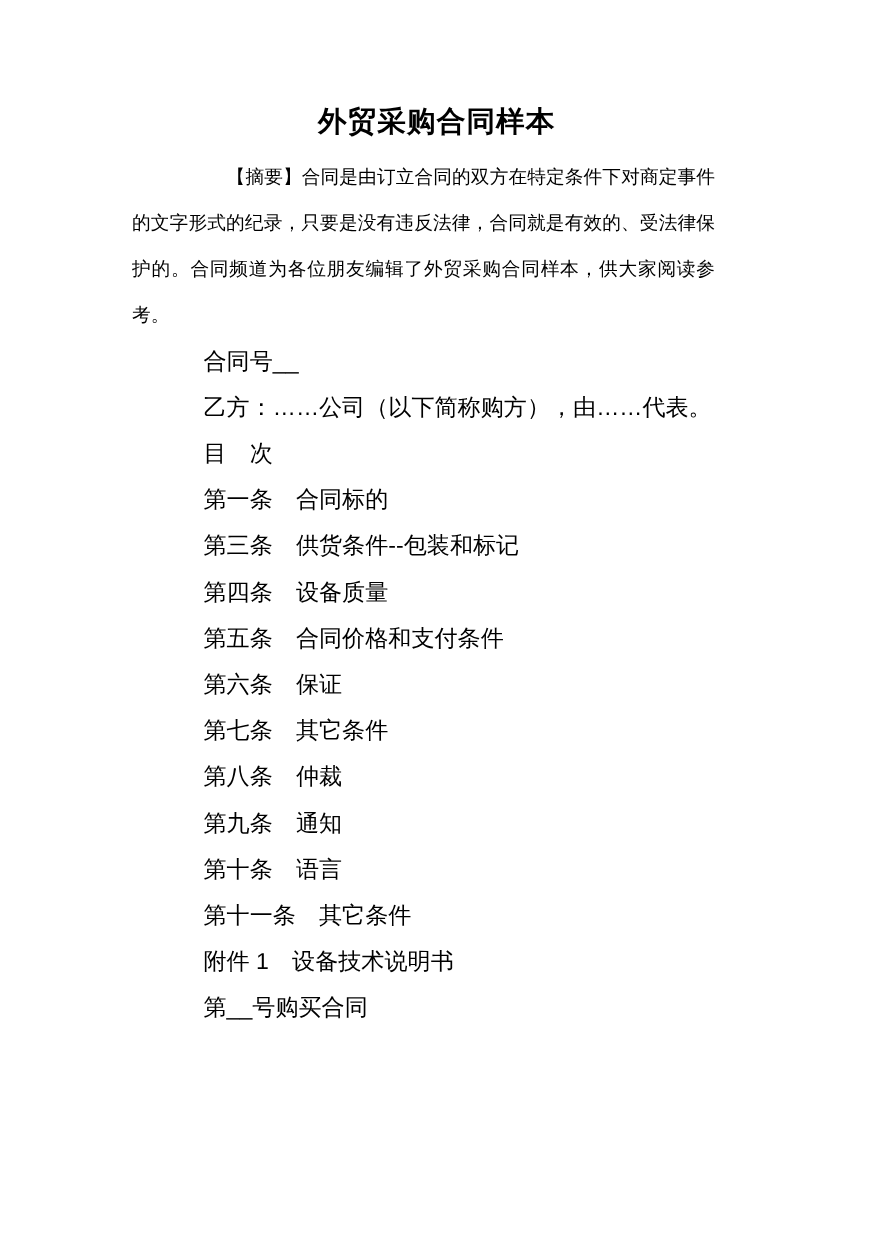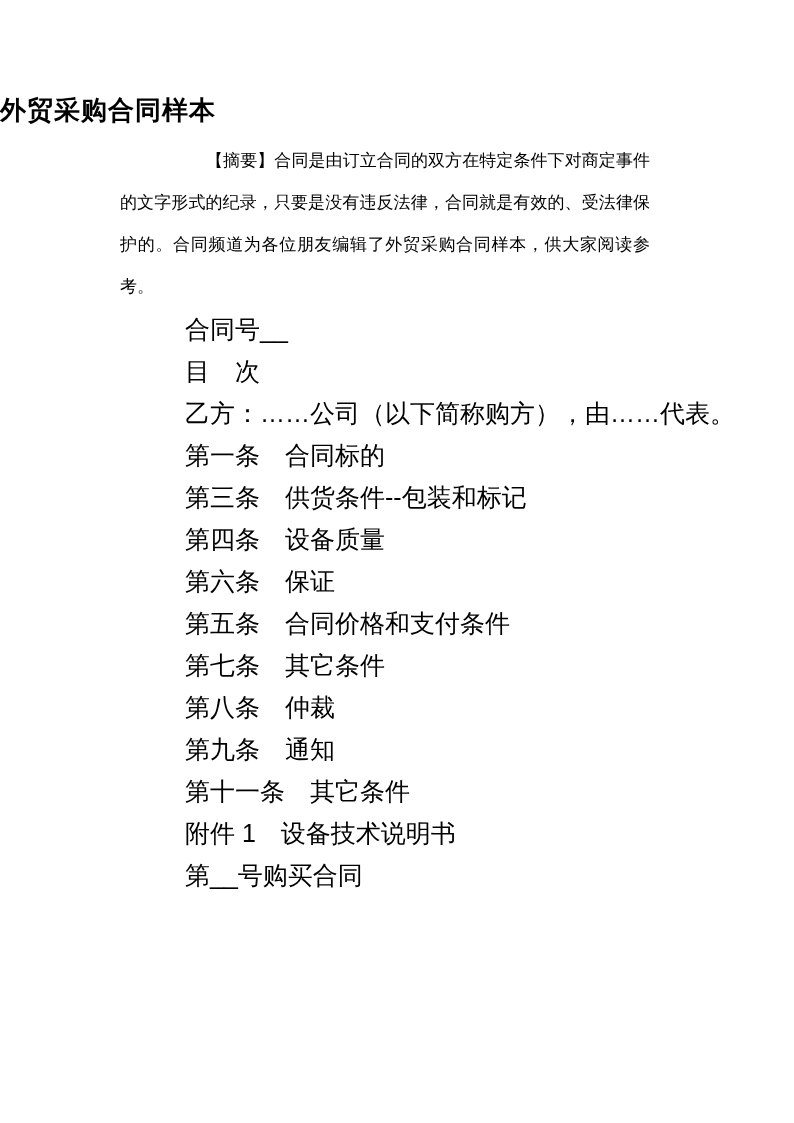--- a/index.html
+++ b/index.html
@@ -13,59 +13,61 @@
     height: 1123px;
     margin: 0 auto;
     background: #ffffff;
     color: #000000;
     font-family: "Liberation Sans", "DejaVu Sans", sans-serif;
     overflow: hidden;
   }
   .doc-title {
     margin: 0;
     padding-top: 94px;
+    text-align: center;
     font-family: "Liberation Serif", "DejaVu Serif", serif;
     font-size: 26px;
     line-height: 34px;
     font-weight: 700;
     letter-spacing: 1px;
   }
   .abstract {
     margin: 12px 144px 0 120px;
     font-size: 17px;
     line-height: 42px;
     text-align: justify;
     text-indent: 86px;
   }
   .doc-lines {
     margin: 0 100px 0 185px;
-    font-size: 25px;
+    font-size: 21px;
     line-height: 42px;
   }
   .doc-line {
     white-space: pre;
   }
 </style>
 </head>
 <body>
 
 <div class="page">
   <h1 class="doc-title">外贸采购合同样本</h1>
 
   <p class="abstract">【摘要】合同是由订立合同的双方在特定条件下对商定事件的文字形式的纪录，只要是没有违反法律，合同就是有效的、受法律保护的。合同频道为各位朋友编辑了外贸采购合同样本，供大家阅读参考。</p>
 
   <div class="doc-lines">
     <div class="doc-line">合同号__</div>
+    <div class="doc-line">乙方：……公司（以下简称购方），由……代表。</div>
     <div class="doc-line">目　次</div>
-    <div class="doc-line">乙方：……公司（以下简称购方），由……代表。</div>
     <div class="doc-line">第一条　合同标的</div>
     <div class="doc-line">第三条　供货条件--包装和标记</div>
     <div class="doc-line">第四条　设备质量</div>
+    <div class="doc-line">第五条　合同价格和支付条件</div>
     <div class="doc-line">第六条　保证</div>
-    <div class="doc-line">第五条　合同价格和支付条件</div>
     <div class="doc-line">第七条　其它条件</div>
     <div class="doc-line">第八条　仲裁</div>
     <div class="doc-line">第九条　通知</div>
+    <div class="doc-line">第十条　语言</div>
     <div class="doc-line">第十一条　其它条件</div>
     <div class="doc-line">附件 1　设备技术说明书</div>
     <div class="doc-line">第__号购买合同</div>
   </div>
 </div>
 
 </body></html>

